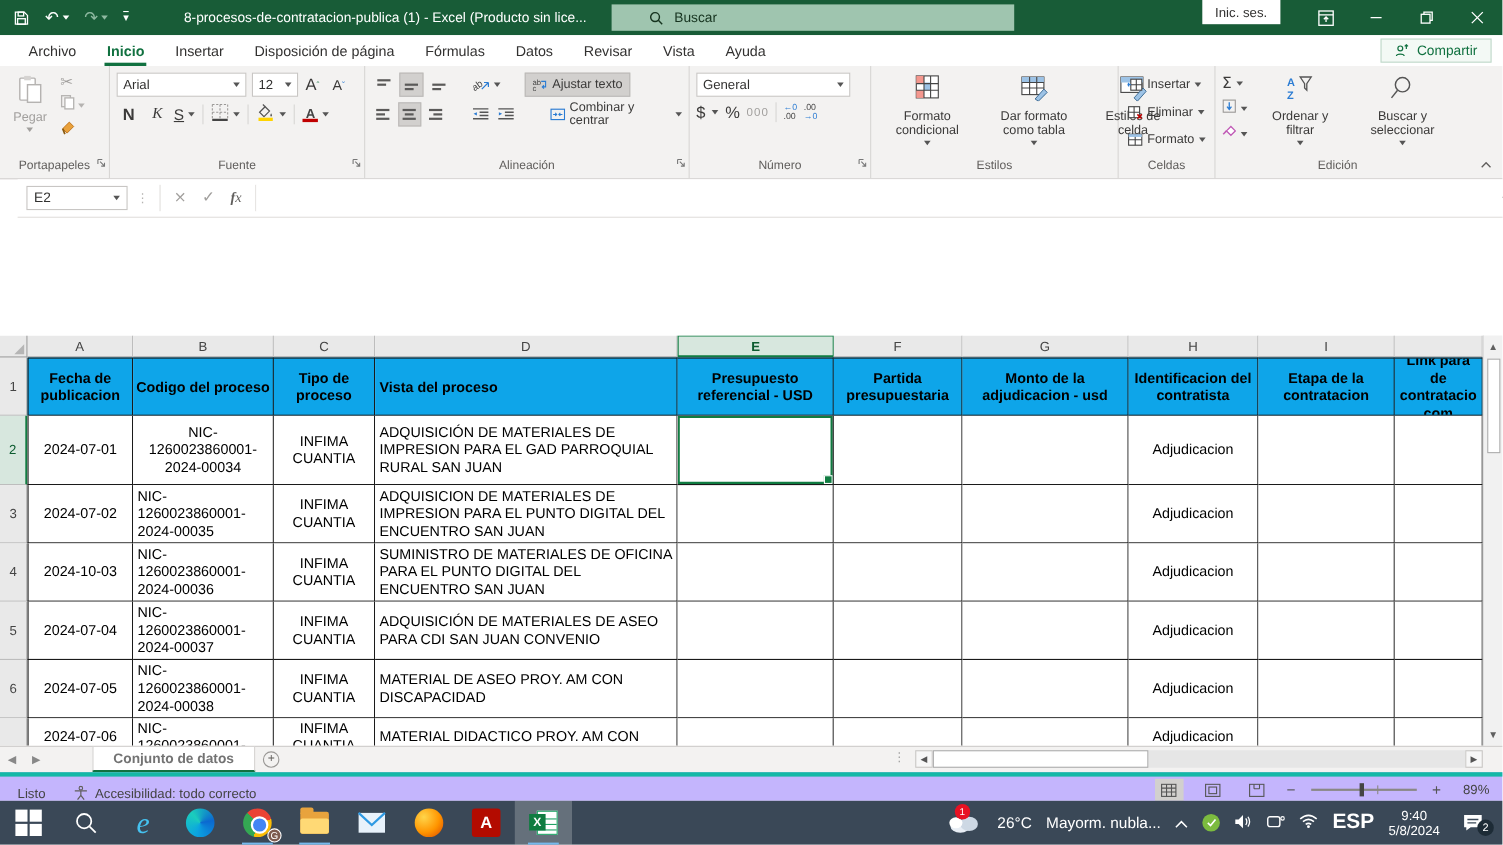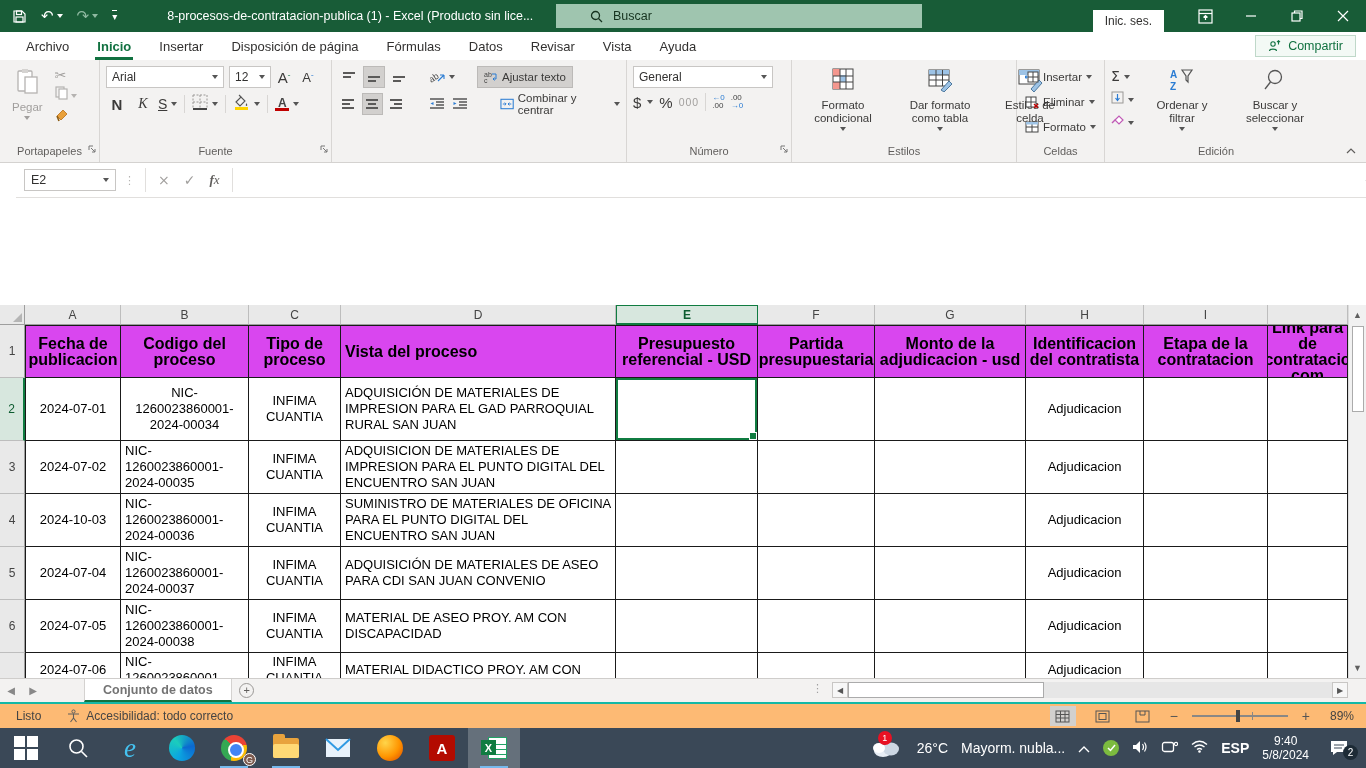--- a/index.html
+++ b/index.html
@@ -9,21 +9,21 @@
   .dd{width:0;height:0;border-left:3.5px solid transparent;border-right:3.5px solid transparent;border-top:4px solid #555;display:inline-block;vertical-align:middle}
   .dd.w{border-top-color:#fff}
 
   
   .titlebar{position:absolute;top:0;left:0;width:1366px;height:32px;background:#185c37;display:flex;align-items:center;color:#fff}
   .qat{display:flex;align-items:center;gap:14px;padding:0 12px}
   .qat .ticon{font-size:15px;line-height:1;color:#fff}
   .qat .dim{color:#8fb9a1}
   .tb-title{font-size:12.5px;margin-left:38px;white-space:nowrap;color:#fff}
   .tb-search{position:absolute;left:556px;top:4px;width:366px;height:24px;background:#9fc5af;display:flex;align-items:center;padding-left:34px;gap:10px;color:#16331f;font-size:12.5px}
-  .tb-right{margin-left:auto;display:flex;align-items:flex-end;height:100%}
+  .tb-right{margin-left:auto;display:flex;align-items:flex-start;height:100%}
   .signin{background:#fff;color:#323130;font-size:12px;padding:4px 12px;margin-right:18px;cursor:default}
   .winbtn{width:46px;height:32px;display:flex;align-items:center;justify-content:center}
 
   
   .tabsrow{position:absolute;top:32px;left:0;width:1366px;height:28px;background:#fff;display:flex;align-items:stretch;padding-left:12px;font-size:13px;color:#323130}
   .rtab{padding:0 14px;display:flex;align-items:center;position:relative}
   .rtab.active{color:#117140;font-weight:700}
   .rtab.active::after{content:"";position:absolute;left:12px;right:12px;bottom:0;height:3px;background:#117140}
   .share{margin-left:auto;margin-right:10px;align-self:center;display:flex;align-items:center;gap:6px;border:1px solid #bfd8c9;background:#f3f9f5;color:#117140;font-size:12.5px;padding:3px 12px}
 
@@ -57,21 +57,21 @@
   .gridwrap{position:absolute;top:305px;left:0;width:1348px;height:373px;overflow:hidden}
   .grid{display:grid;grid-template-columns:25px 96px 128px 92px 275px 142px 117px 151px 118px 124px 80px;grid-template-rows:20px 53px 63px 53px 53px 53px 53px}
   .corner{background:#e9e9e9;border-right:1px solid #9e9e9e;border-bottom:1px solid #9e9e9e;position:relative}
   .corner::after{content:"";position:absolute;right:2px;bottom:2px;border-left:9px solid transparent;border-bottom:9px solid #b5b5b5}
   .ch{background:#e9e9e9;border-right:1px solid #bdbdbd;border-bottom:1px solid #9e9e9e;font-size:12px;color:#444;display:flex;align-items:center;justify-content:center}
   .ch.sel{background:#d7e7de;border:1px solid #107c41;border-bottom:2px solid #107c41;color:#0d5c30;font-weight:700}
   .rh{background:#e9e9e9;border-right:1px solid #9e9e9e;border-bottom:1px solid #bdbdbd;font-size:12px;color:#444;display:flex;align-items:center;justify-content:center}
   .rh.sel{background:#d7e7de;color:#0d5c30;border-right:2px solid #107c41}
   .c{background:#fff;border-right:1px solid #1a1a1a;border-bottom:1px solid #1a1a1a;font-size:13px;color:#000;display:flex;align-items:center;overflow:hidden;line-height:16px}
   .bl{border-left:1px solid #1a1a1a}
-  .hc{background:#d946ef;font-weight:700;text-align:center;justify-content:center;border-top:1px solid #1a1a1a;padding:1px 2px;font-size:16px}
+  .hc{background:#0ea5e9;font-weight:700;text-align:center;justify-content:center;border-top:1px solid #1a1a1a;padding:1px 2px;font-size:13px}
   .tc{justify-content:center;text-align:center;padding:1px 2px}
   .tl{justify-content:flex-start;text-align:left;padding:1px 2px 1px 4px}
   .cellsel{box-shadow:inset 0 0 0 2px #107c41;position:relative}
   .cellsel::after{content:"";position:absolute;right:0;bottom:0;width:6px;height:6px;background:#107c41;border:1px solid #fff}
   .vscroll{position:absolute;top:305px;right:0;width:18px;height:373px;background:#f1f1f1;border-left:1px solid #dcdcdc;display:flex;flex-direction:column;align-items:center}
   .varrow{height:20px;display:flex;align-items:center;justify-content:center;color:#606060;font-size:9px;width:100%}
   .vthumb{width:12px;height:86px;background:#fff;border:1px solid #ababab;margin-top:1px}
 
   
   .tabbar{position:absolute;top:678px;left:0;width:1366px;height:24px;background:#f3f2f1;border-top:1px solid #cfcdcb;display:flex;align-items:stretch;font-size:12.5px}
@@ -79,21 +79,21 @@
   .sheettab{margin-left:40px;background:#fff;border-right:1px solid #d4d2d0;border-left:1px solid #d4d2d0;display:flex;align-items:center;padding:0 18px;color:#737373;font-weight:700;border-bottom:2px solid #117140}
   .addsheet{width:30px;display:flex;align-items:center;justify-content:center}
   .addsheet span{width:15px;height:15px;border:1px solid #9a9896;border-radius:50%;color:#605e5c;font-size:11px;line-height:13px;text-align:center}
   .hscroll{position:absolute;right:18px;top:681px;width:516px;height:18px;display:flex;align-items:center}
   .harrow{width:16px;height:16px;border:1px solid #c8c6c4;background:#f7f7f7;color:#555;font-size:8px;display:flex;align-items:center;justify-content:center}
   .htrack{flex:1;height:16px;background:#e6e6e6;position:relative}
   .hthumb{position:absolute;left:0;top:0;height:16px;width:196px;background:#fff;border:1px solid #ababab}
   .splitdots{position:absolute;left:812px;top:682px;color:#a0a0a0;font-size:11px;letter-spacing:1px}
 
   
-  .statusbar{position:absolute;top:702px;left:0;width:1366px;height:26px;background:#fdba74;border-top:2px solid #14b8a6;display:flex;align-items:center;font-size:12px;color:#444}
+  .statusbar{position:absolute;top:702px;left:0;width:1366px;height:26px;background:#c4b5fd;border-top:4px solid #14b8a6;display:flex;align-items:flex-end;font-size:12px;color:#444}
   .st-left{display:flex;align-items:center;gap:26px;padding-left:16px}
   .st-right{margin-left:auto;display:flex;align-items:center;gap:14px;padding-right:12px}
   .viewbtn{width:26px;height:20px;display:flex;align-items:center;justify-content:center}
   .viewbtn.active{background:#d2d0ce}
   .zoomtrack{width:96px;height:2px;background:#8a8886;position:relative}
   .zoomthumb{position:absolute;left:44px;top:-5px;width:4px;height:12px;background:#444}
   .zmark{position:absolute;left:60px;top:-3px;width:1px;height:8px;background:#8a8886}
 
   
   .taskbar{position:absolute;top:728px;left:0;width:1366px;height:40px;background:#3a4857;display:flex;align-items:center;color:#fff}
@@ -374,20 +374,25 @@
         <span class="mbtn">
           <svg width="15" height="12" viewBox="0 0 15 12">
               <rect x="1" y="1" width="13" height="10" fill="none" stroke="#2b7cd3" stroke-width="1.1"></rect>
               <path d="M3 6 L6 6 M5 4.5 L6.5 6 L5 7.5 M12 6 L9 6 M10 4.5 L8.5 6 L10 7.5" stroke="#2b7cd3" stroke-width="1" fill="none"></path>
             </svg>
           <span>Combinar y centrar</span>
           <span class="dd"></span>
         </span>
       </div>
     </div>
+    <div class="rg-label"><span>Alineación</span>
+      <span class="launcher"><svg width="8" height="8" viewBox="0 0 8 8">
+            <path d="M1 1 H5 M1 1 V5 M3 3 L7 7 M7 4 V7 H4" fill="none" stroke="#777" stroke-width="1"></path>
+          </svg></span>
+    </div>
   </div>
 
   <div class="rg" style="width:165px">
     <div class="rg-body" style="flex-direction:column;gap:5px;align-items:stretch">
       <div class="combo" style="width:140px">
           <span>General</span>
           <span class="dd"></span>
         </div>
       <div class="rowline" style="gap:6px">
         <span class="glyph" style="font-size:15px">$</span>
@@ -788,21 +793,21 @@
           <path d="M10.5 4 q2 3 0 6 M12.5 2.5 q3 4.5 0 9" fill="none" stroke="#fff" stroke-width="1.2"></path>
         </svg></span>
     <span><svg width="17" height="14" viewBox="0 0 17 14">
           <rect x="1.5" y="2.5" width="11" height="9" rx="2" fill="none" stroke="#fff" stroke-width="1.3"></rect>
           <circle cx="15" cy="4" r="1.6" fill="none" stroke="#fff" stroke-width="1.1"></circle>
         </svg></span>
     <span><svg width="17" height="13" viewBox="0 0 17 13">
           <path d="M1 4.5 Q8.5 -2 16 4.5 M3.5 7 Q8.5 2.8 13.5 7 M6 9.5 Q8.5 7.5 11 9.5" fill="none" stroke="#fff" stroke-width="1.4"></path>
           <circle cx="8.5" cy="11.5" r="1.3" fill="#fff"></circle>
         </svg></span>
-    <span style="font-size:14px;font-weight:700">ESP</span>
+    <span style="font-size:19px;font-weight:700">ESP</span>
     <span class="clock">
       <span style="display:block">9:40</span>
       <span style="display:block">5/8/2024</span>
     </span>
     <span class="notifwrap">
       <svg width="20" height="18" viewBox="0 0 20 18">
           <path d="M2 2 H18 V13 H8 L4 16 V13 H2 Z" fill="#fff"></path>
           <path d="M5 6 H15 M5 9 H13" stroke="#3a4857" stroke-width="1.2"></path>
         </svg>
       <span class="nbadge">2</span>

